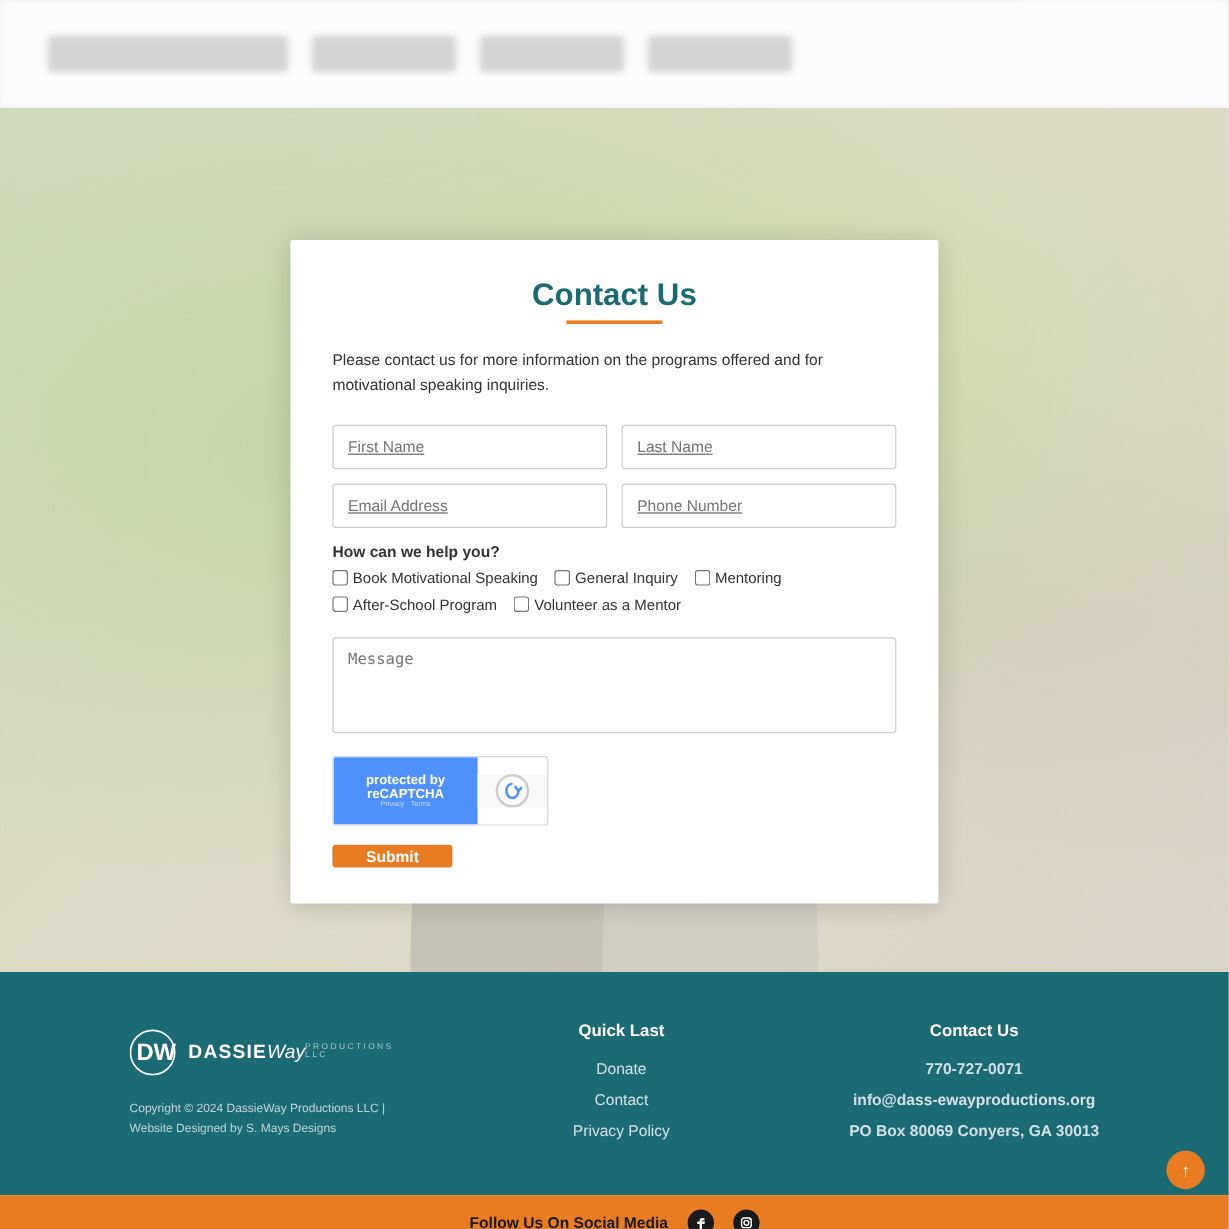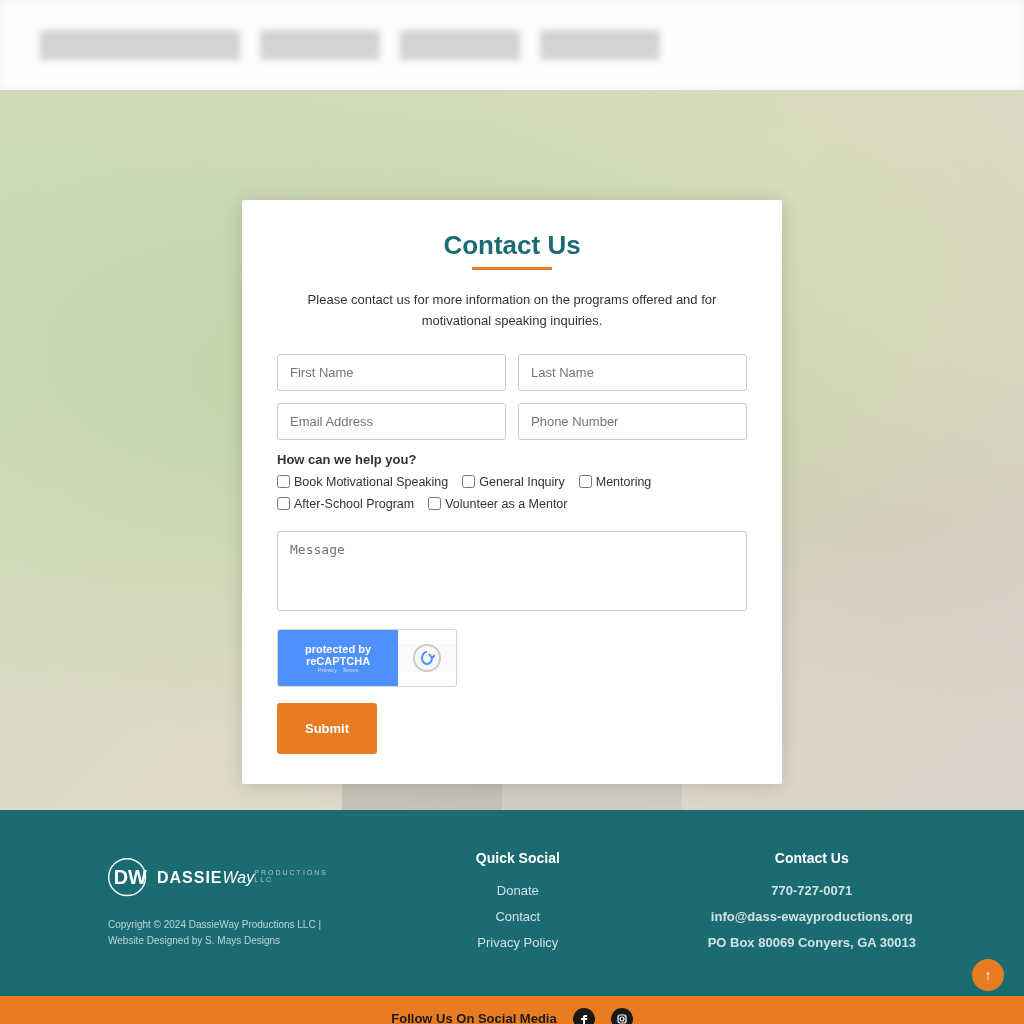--- a/index.html
+++ b/index.html
@@ -89,37 +89,37 @@
       height: 3px;
       background: #e87c22;
       margin: 0 auto 20px auto;
     }
 
     .contact-description {
       font-size: 13px;
       color: #333;
       line-height: 1.6;
       margin-bottom: 22px;
-      text-align: center;
     }
 
     .form-row {
       display: flex;
       gap: 12px;
       margin-bottom: 12px;
     }
 
     .form-input {
       width: 100%;
       border: 1px solid #ccc;
       border-radius: 3px;
       padding: 10px 12px;
       font-size: 13px;
       color: #666;
       outline: none;
+      text-decoration: underline;
     }
 
     .help-label {
       font-size: 13px;
       font-weight: 700;
       color: #333;
       margin-bottom: 8px;
     }
 
     .checkbox-item {
@@ -198,21 +198,21 @@
       border-radius: 50%;
       display: flex;
       justify-content: center;
       align-items: center;
     }
 
     .submit-btn {
       background: #e87c22;
       color: #fff;
       border: none;
-      padding: 18px 28px;
+      padding: 2px 28px;
       font-size: 13px;
       font-weight: 600;
       border-radius: 3px;
       cursor: pointer;
     }
 
     
     .footer-main {
       background: #1a6b72;
       padding: 40px 108px;
@@ -444,21 +444,21 @@
           <span>
             <span style="font-size:16px;font-weight:900;color:#fff;letter-spacing:1px;text-transform:uppercase;">DASSIE</span><span style="font-size:16px;font-style:italic;color:#fff;font-weight:400;">Way</span>
           </span>
           <span style="font-size:7px;color:rgba(255,255,255,0.6);letter-spacing:2px;text-transform:uppercase;">PRODUCTIONS LLC</span>
         </div>
       </div>
       <p class="footer-copyright">Copyright © 2024 DassieWay Productions LLC | Website Designed by S. Mays Designs</p>
     </div>
 
     <div class="footer-links">
-      <div class="footer-section-title">Quick Social</div>
+      <div class="footer-section-title">Quick Last</div>
       <a class="footer-link-item" href="#">Donate</a>
       <a class="footer-link-item" href="#">Contact</a>
       <a class="footer-link-item" href="#">Privacy Policy</a>
     </div>
 
     <div class="footer-contact">
       <div class="footer-section-title">Contact Us</div>
       <div class="footer-contact-info">770-727-0071</div>
       <div class="footer-contact-info">info@dass-ewayproductions.org</div>
       <div class="footer-contact-info">PO Box 80069 Conyers, GA 30013</div>

